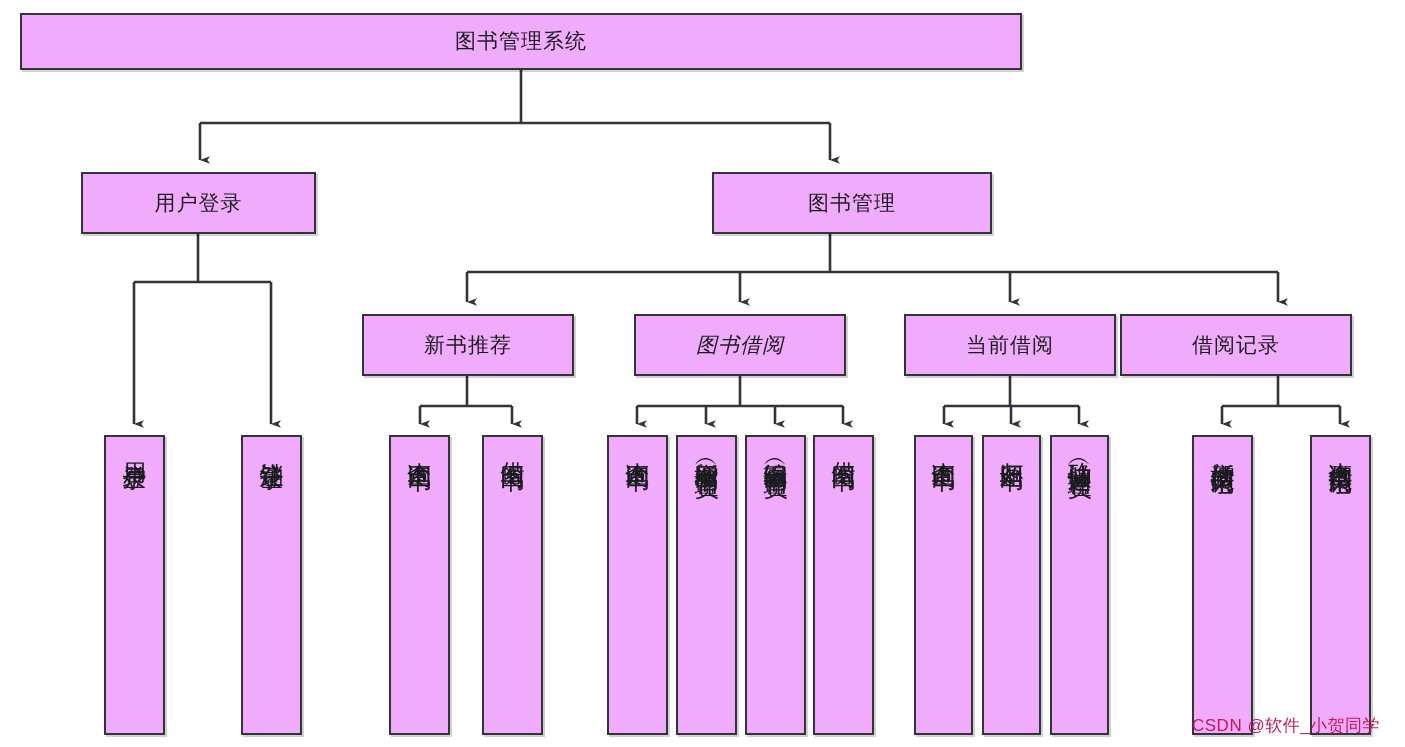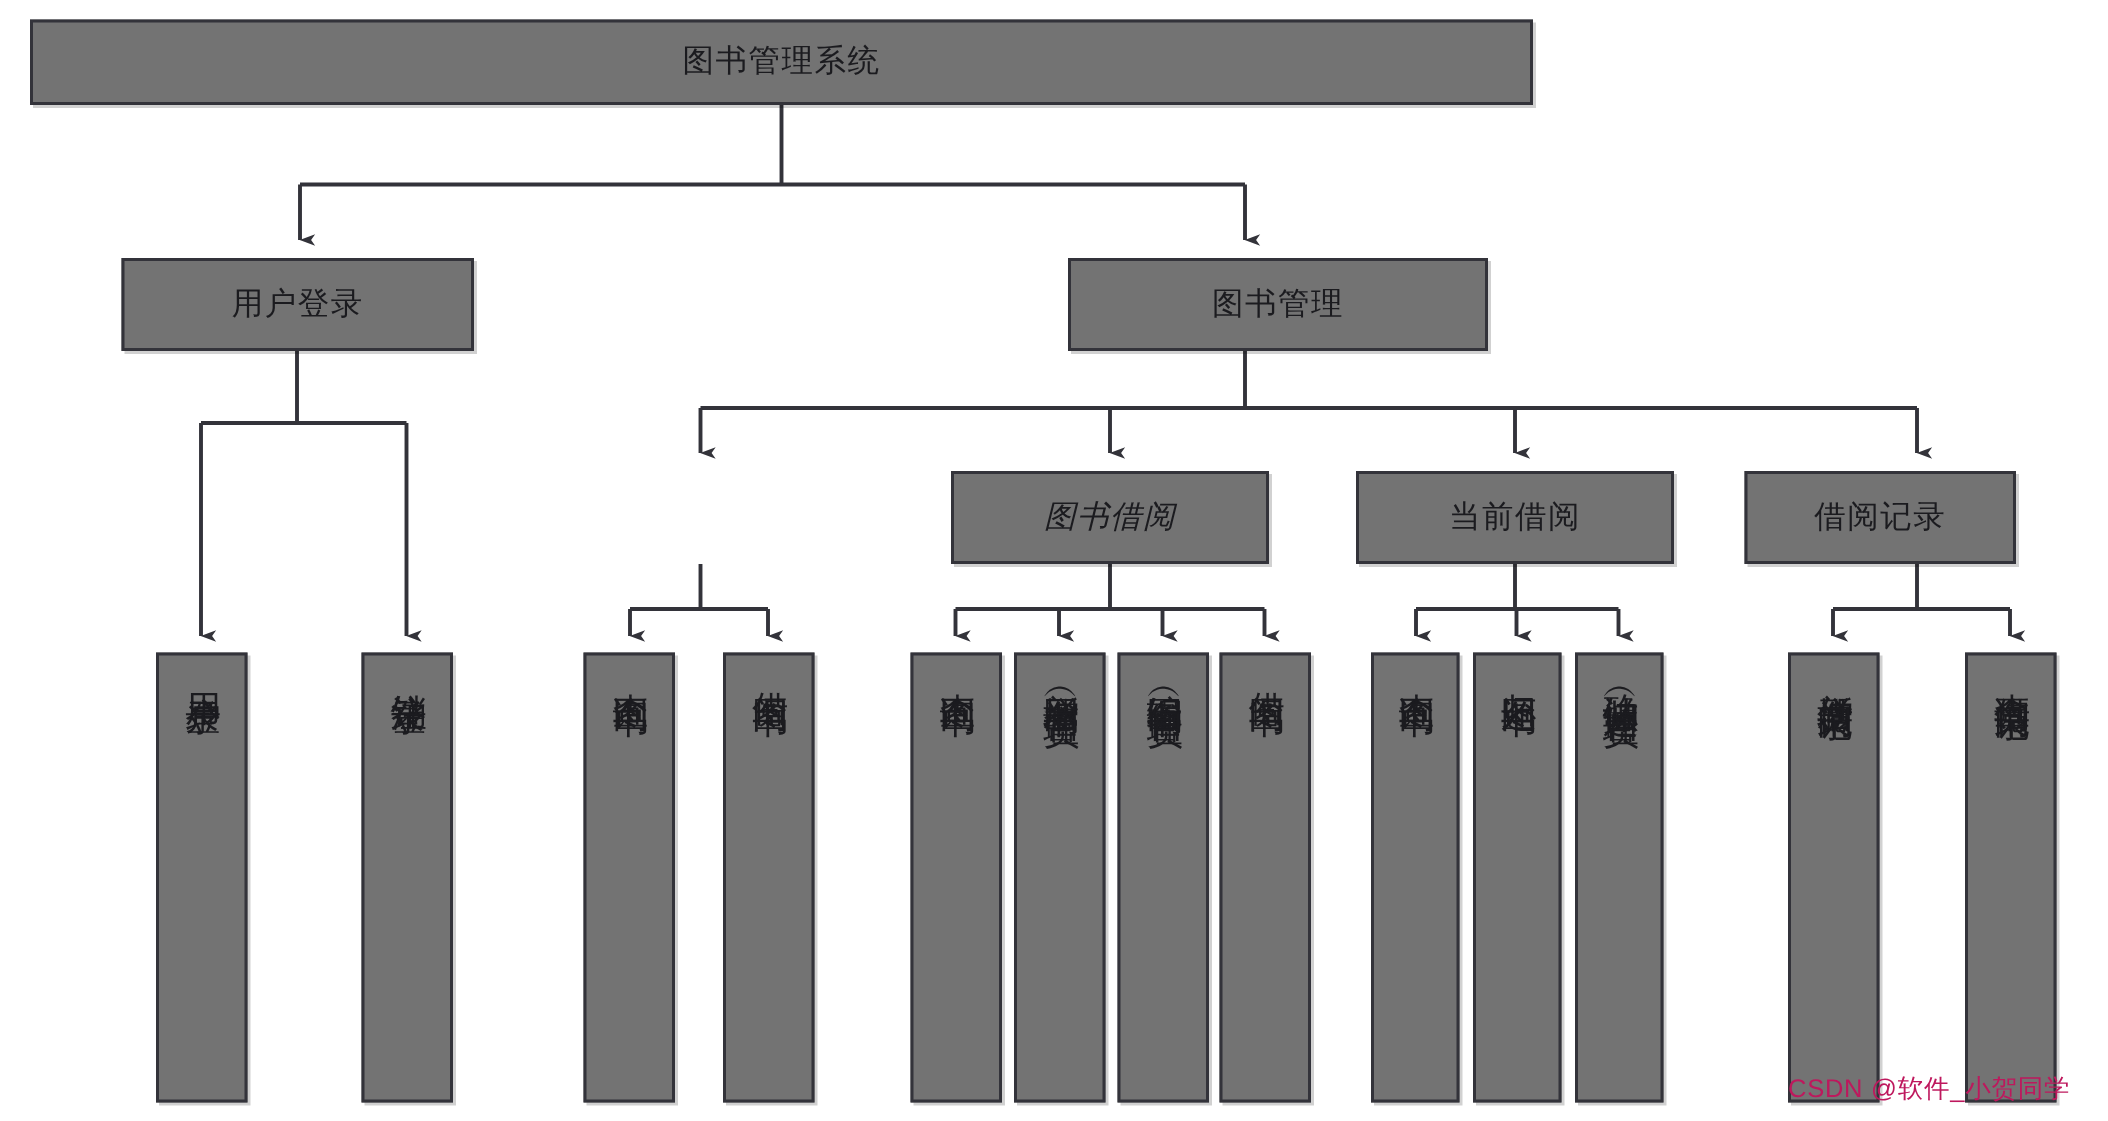--- a/index.html
+++ b/index.html
@@ -21,21 +21,21 @@
     position: absolute;
     left: 0;
     top: 0;
     width: 1405px;
     height: 747px;
     pointer-events: none;
   }
   .node {
     position: absolute;
     box-sizing: border-box;
-    background: #737373;
+    background: #f0abfc;
     border: 2px solid #33333a;
     box-shadow: 2px 2px 0 rgba(0,0,0,0.18);
     display: flex;
     align-items: center;
     justify-content: center;
     color: #1b1b1f;
   }
   .node-label {
     display: block;
     text-align: center;
@@ -126,27 +126,30 @@
     <span class="node-label">图书管理系统</span>
   </div>
 
   <div class="node horiz" style="left:81px; top:172px; width:235px; height:62px;">
     <span class="node-label">用户登录</span>
   </div>
   <div class="node horiz" style="left:712px; top:172px; width:280px; height:62px;">
     <span class="node-label">图书管理</span>
   </div>
 
+  <div class="node horiz" style="left:362px; top:314px; width:212px; height:62px;">
+    <span class="node-label">新书推荐</span>
+  </div>
   <div class="node horiz" style="left:634px; top:314px; width:212px; height:62px;font-style:italic;">
     <span class="node-label">图书借阅</span>
   </div>
   <div class="node horiz" style="left:904px; top:314px; width:212px; height:62px;">
     <span class="node-label">当前借阅</span>
   </div>
-  <div class="node horiz" style="left:1163px; top:314px; width:181px; height:62px;">
+  <div class="node horiz" style="left:1120px; top:314px; width:232px; height:62px;">
     <span class="node-label">借阅记录</span>
   </div>
 
   <div class="node vert" style="left:104px; top:435px; width:61px; height:300px;">
     <span class="node-label">用户登录</span>
   </div>
   <div class="node vert" style="left:241px; top:435px; width:61px; height:300px;">
     <span class="node-label">注销登录</span>
   </div>
 

